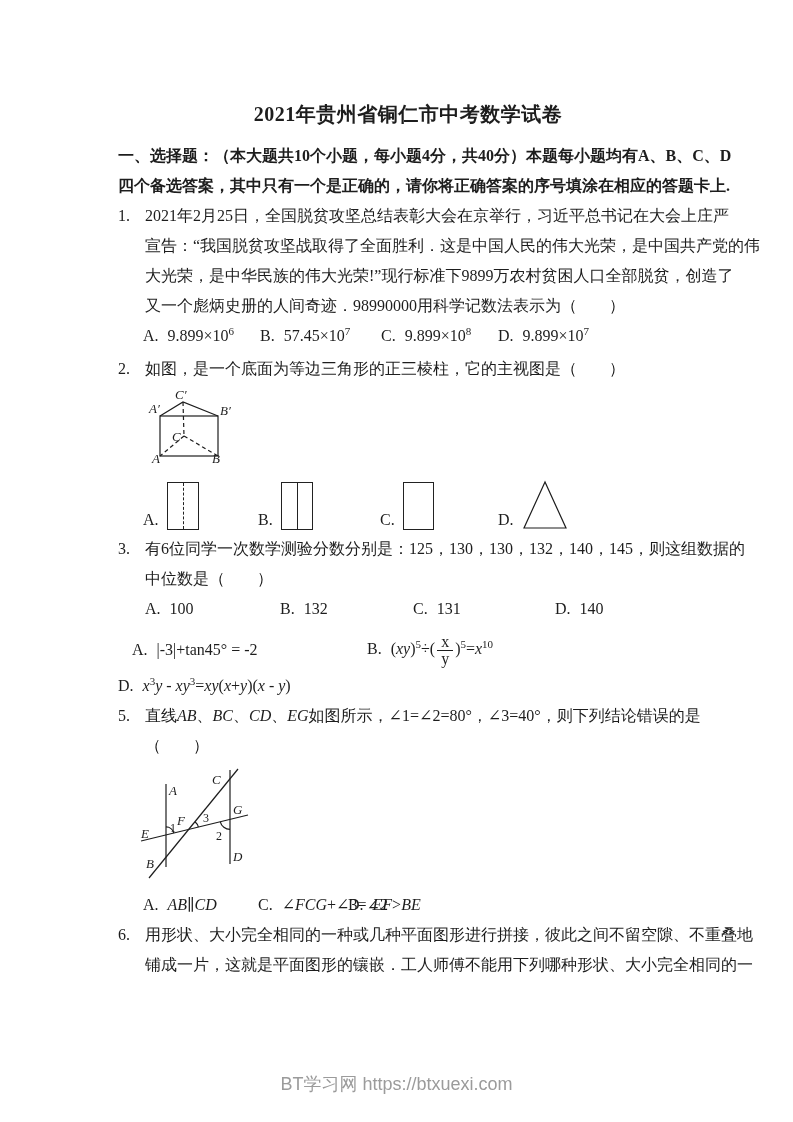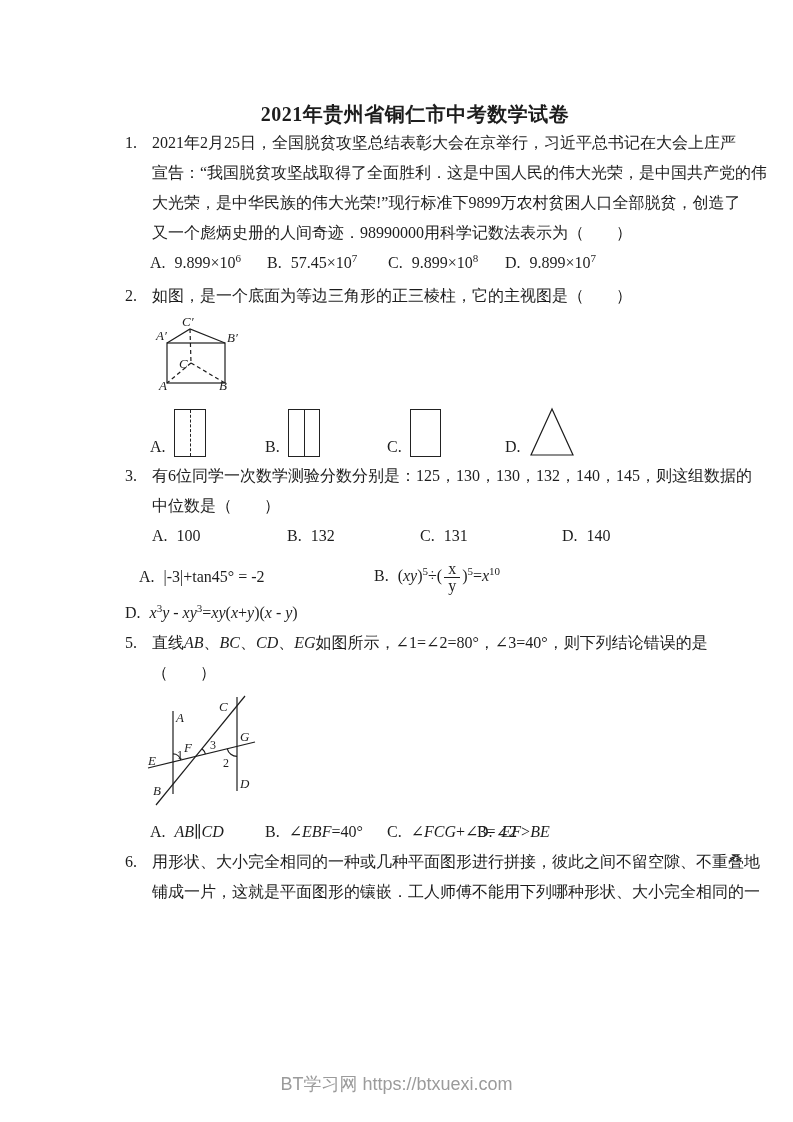--- a/index.html
+++ b/index.html
@@ -1,18 +1,18 @@
 <!DOCTYPE html>
 <html><head>
 <meta charset="utf-8">
 <style>
   html,body{margin:0;padding:0;background:#ffffff;}
   .page{position:relative;width:793px;height:1122px;background:#fff;overflow:hidden;
         font-family:"Liberation Serif","DejaVu Serif",serif;color:#1d1d1d;font-size:16px;}
-  .content{position:absolute;left:125px;top:0;width:580px;}
+  .content{position:absolute;left:118px;top:0;width:580px;}
   .title{margin-top:101px;text-align:center;font-size:20px;font-weight:bold;line-height:27px;letter-spacing:.5px;}
   .sec{margin-top:13px;font-weight:bold;}
   .ln{line-height:30px;white-space:nowrap;}
   .qfirst .qnum{display:inline-block;width:27px;}
   .cont{padding-left:27px;}
   .it{font-style:italic;}
   sup{font-size:11px;line-height:0;vertical-align:super;}
   
   .orow{display:flex;line-height:30px;white-space:nowrap;}
   .olabel{margin-right:9px;}
@@ -45,20 +45,24 @@
           font-family:"Liberation Sans","DejaVu Sans",sans-serif;font-size:18px;color:#9b9b9b;}
 </style>
 </head>
 <body>
 
 <div class="page">
   <div class="content">
 
     <div class="title">2021年贵州省铜仁市中考数学试卷</div>
 
+    <div class="sec">
+      <div class="ln">一、选择题：（本大题共10个小题，每小题4分，共40分）本题每小题均有A、B、C、D</div>
+      <div class="ln">四个备选答案，其中只有一个是正确的，请你将正确答案的序号填涂在相应的答题卡上.</div>
+    </div>
 
     <div class="q" style="margin-top:0;">
       <div class="ln qfirst"><span class="qnum">1.</span><span>2021年2月25日，全国脱贫攻坚总结表彰大会在京举行，习近平总书记在大会上庄严</span></div>
       <div class="ln cont">宣告：“我国脱贫攻坚战取得了全面胜利．这是中国人民的伟大光荣，是中国共产党的伟</div>
       <div class="ln cont">大光荣，是中华民族的伟大光荣!”现行标准下9899万农村贫困人口全部脱贫，创造了</div>
       <div class="ln cont">又一个彪炳史册的人间奇迹．98990000用科学记数法表示为（　　）</div>
       <div class="orow r-q1">
         <span class="o1"><span class="olabel">A.</span><span><span>9.899×10</span><sup>6</sup></span></span>
         <span class="o2"><span class="olabel">B.</span><span><span>57.45×10</span><sup>7</sup></span></span>
         <span class="o3"><span class="olabel">C.</span><span><span>9.899×10</span><sup>8</sup></span></span>
@@ -149,21 +153,20 @@
           <text x="1" y="74">E</text>
           <text x="37" y="61">F</text>
           <text x="93" y="50">G</text>
           <text class="num" x="30" y="68">1</text>
           <text class="num" x="63" y="58">3</text>
           <text class="num" x="76" y="76">2</text>
         </svg>
       </div>
       <div class="orow r-q5" style="margin-top:2px;">
         <span class="o1"><span class="olabel">A.</span><span><span class="it">AB</span><span>∥</span><span class="it">CD</span></span></span>
-        <span class="o2"><span class="olabel">B.</span><span><span>∠</span><span class="it">EBF</span><span>=40°</span></span></span>
         <span class="o3"><span class="olabel">C.</span><span><span>∠</span><span class="it">FCG</span><span>+∠3=∠2</span></span></span>
         <span class="o4"><span class="olabel">D.</span><span><span class="it">EF</span><span>&gt;</span><span class="it">BE</span></span></span>
       </div>
     </div>
 
     <div class="q" style="margin-top:0;">
       <div class="ln qfirst"><span class="qnum">6.</span><span>用形状、大小完全相同的一种或几种平面图形进行拼接，彼此之间不留空隙、不重叠地</span></div>
       <div class="ln cont">铺成一片，这就是平面图形的镶嵌．工人师傅不能用下列哪种形状、大小完全相同的一</div>
     </div>
 

